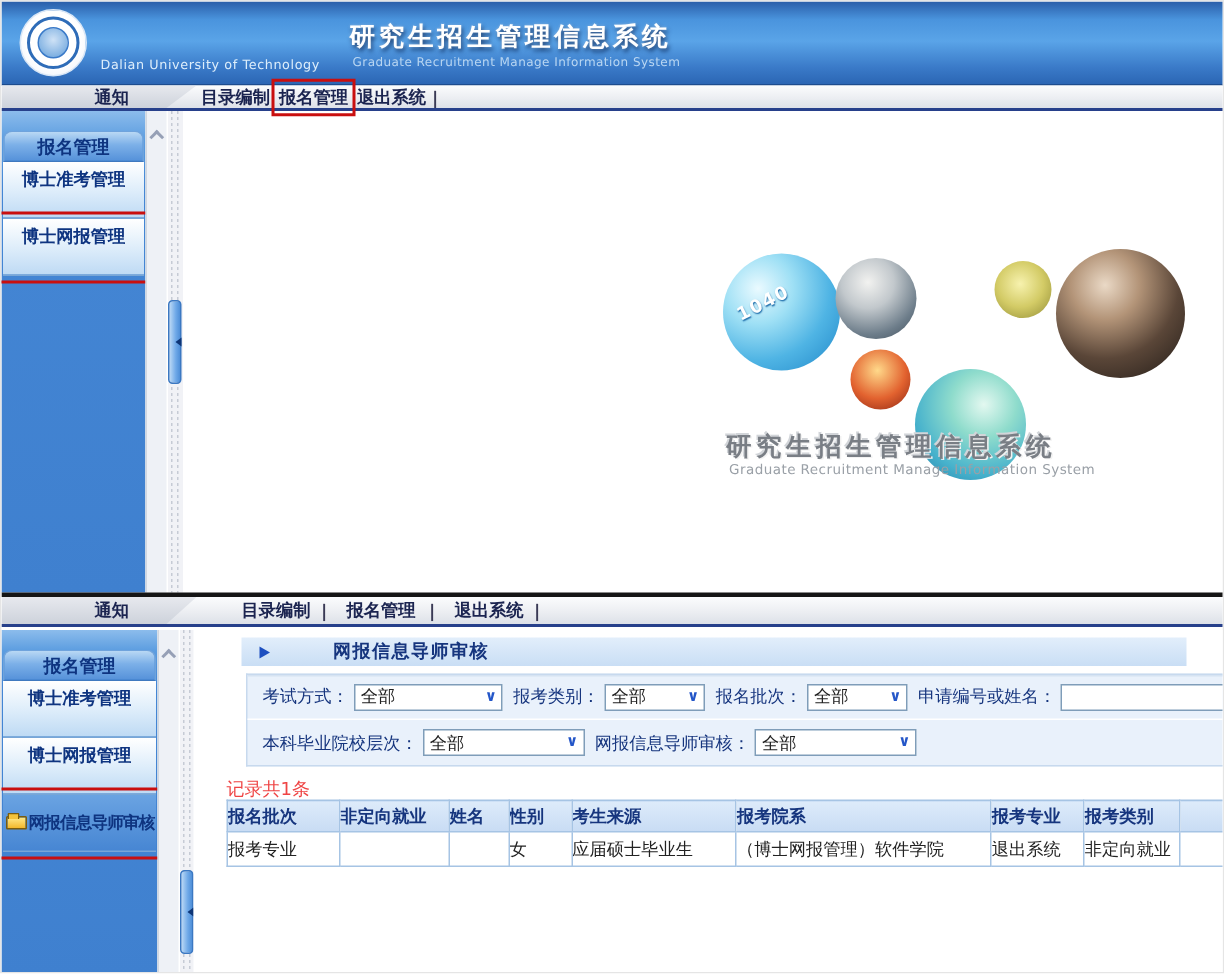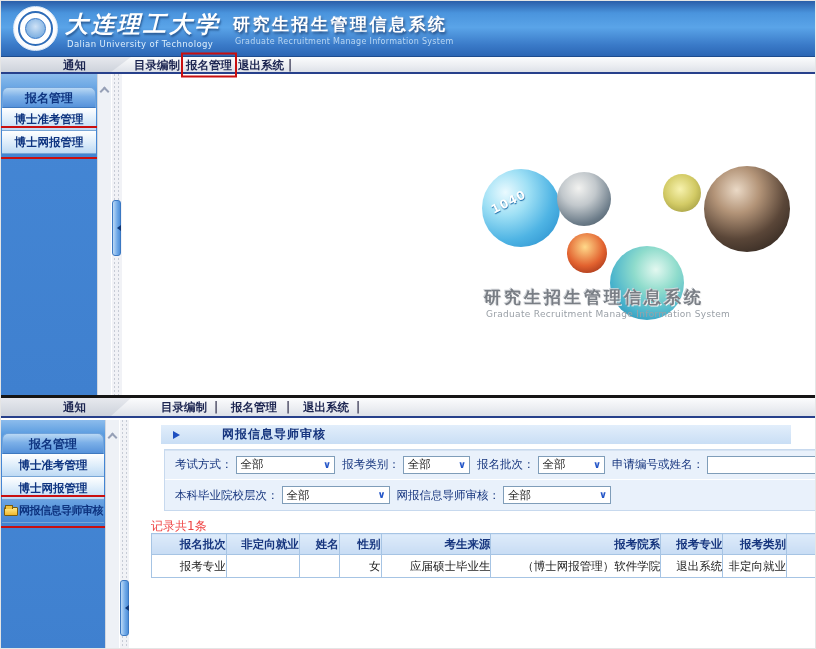--- a/index.html
+++ b/index.html
@@ -49,21 +49,21 @@
   .black-divider { position:absolute; left:0; top:394px; width:816px; height:3px; background:#151515; }
   .sec-bottom { position:absolute; left:0; top:397px; width:816px; height:252px; background:#fff; }
 
   
   .side-wrap { position:absolute; top:0; bottom:0; }
   .sidebar { position:absolute; top:0; bottom:0; left:0;
     background:linear-gradient(180deg,#8cbcec 0%,#5c9de0 6%,#4486d4 16%,#3f80cf 100%); }
   .sb-header { margin:13px 1px 0 1px; height:21px; line-height:21px; text-align:center;
     border-radius:6px 6px 0 0; background:linear-gradient(180deg,#b9d8f4 0%,#7cb0e8 45%,#5692da 100%);
     color:#0e3480; font-weight:bold; font-size:12px; border:1px solid #6fa3dc; border-bottom:1px solid #3f79bf; }
-  .sb-item { height:23px; line-height:22px; text-align:center; font-size:11.5px; font-weight:bold; color:#0e3480;
+  .sb-item { height:38px; line-height:22px; text-align:center; font-size:11.5px; font-weight:bold; color:#0e3480;
     background:linear-gradient(180deg,#ffffff 0%,#dcecfa 55%,#bedaf4 100%);
     border-bottom:1px solid #78a6d6; margin:0 1px; cursor:pointer; }
   .sb-item.selected { background:linear-gradient(180deg,#6aa3e2 0%,#4786d3 100%);
     display:flex; align-items:center; justify-content:flex-start; padding-left:2px; letter-spacing:-.5px; }
   .folder-icon { display:inline-block; position:relative; width:14px; height:9px; margin-right:1px; flex:0 0 auto;
     background:linear-gradient(180deg,#ffe989 0%,#f2b82c 100%); border:1px solid #7a5c0e; border-radius:1px; }
   .folder-icon::before { content:""; position:absolute; left:0; top:-3px; width:6px; height:3px;
     background:#f2c23c; border:1px solid #7a5c0e; border-bottom:none; border-radius:1px 1px 0 0; }
   .scrollstrip { position:absolute; top:0; bottom:0; width:14px; background:#eef1f6; border-left:1px solid #d2d7df; }
   .chev-up { position:absolute; left:3px; top:14px; width:7px; height:7px;
@@ -127,35 +127,34 @@
   .dd { position:relative; height:18px; background:#fff; border:1px solid #7f9db9; display:inline-flex;
     align-items:center; justify-content:space-between; padding:0 3px 0 4px; font-size:11.5px; color:#222;
     margin-right:7px; cursor:pointer; }
   .dd-w1 { width:110px; } .dd-w2 { width:74px; } .dd-w3 { width:108px; }
   .dd-arrow { color:#2456c8; font-size:10px; font-weight:bold; line-height:1; }
   .f-input { width:112px; height:18px; border:1px solid #7f9db9; background:#fff; font-size:11.5px; padding:0 3px; }
 
   .rec-count { position:absolute; left:22px; top:98px; font-size:12px; color:#ef4444; }
 
   table.grid { position:absolute; left:22px; top:113px; border-collapse:collapse; table-layout:fixed; }
-  table.grid th, table.grid td { border:1px solid #a6c4e4; text-align:right; overflow:hidden; white-space:nowrap; }
+  table.grid th, table.grid td { border:1px solid #a6c4e4; text-align:left; overflow:hidden; white-space:nowrap; }
   table.grid th { height:21px; background:linear-gradient(180deg,#ddebfa 0%,#c8dcf4 100%);
     color:#16357e; font-size:11.5px; font-weight:bold; }
   table.grid td { height:23px; background:#fff; color:#222; font-size:11.5px; }
 </style>
 </head>
 <body>
 
 <div id="stage">
 
   <div class="sec-top">
 
     <div class="app-header">
       <div class="logo"></div>
-      <div class="brand-cn">大连理工大学</div>
       <div class="brand-en">Dalian University of Technology</div>
       <div class="sys-cn">研究生招生管理信息系统</div>
       <div class="sys-en">Graduate Recruitment Manage Information System</div>
     </div>
 
     <div class="menubar mb-top">
       <div class="notice-tab"></div>
       <span class="notice-label">通知</span>
       <span class="mi mi-catalog">目录编制</span>
       <span class="mi mi-enroll red-outline">报名管理</span>

